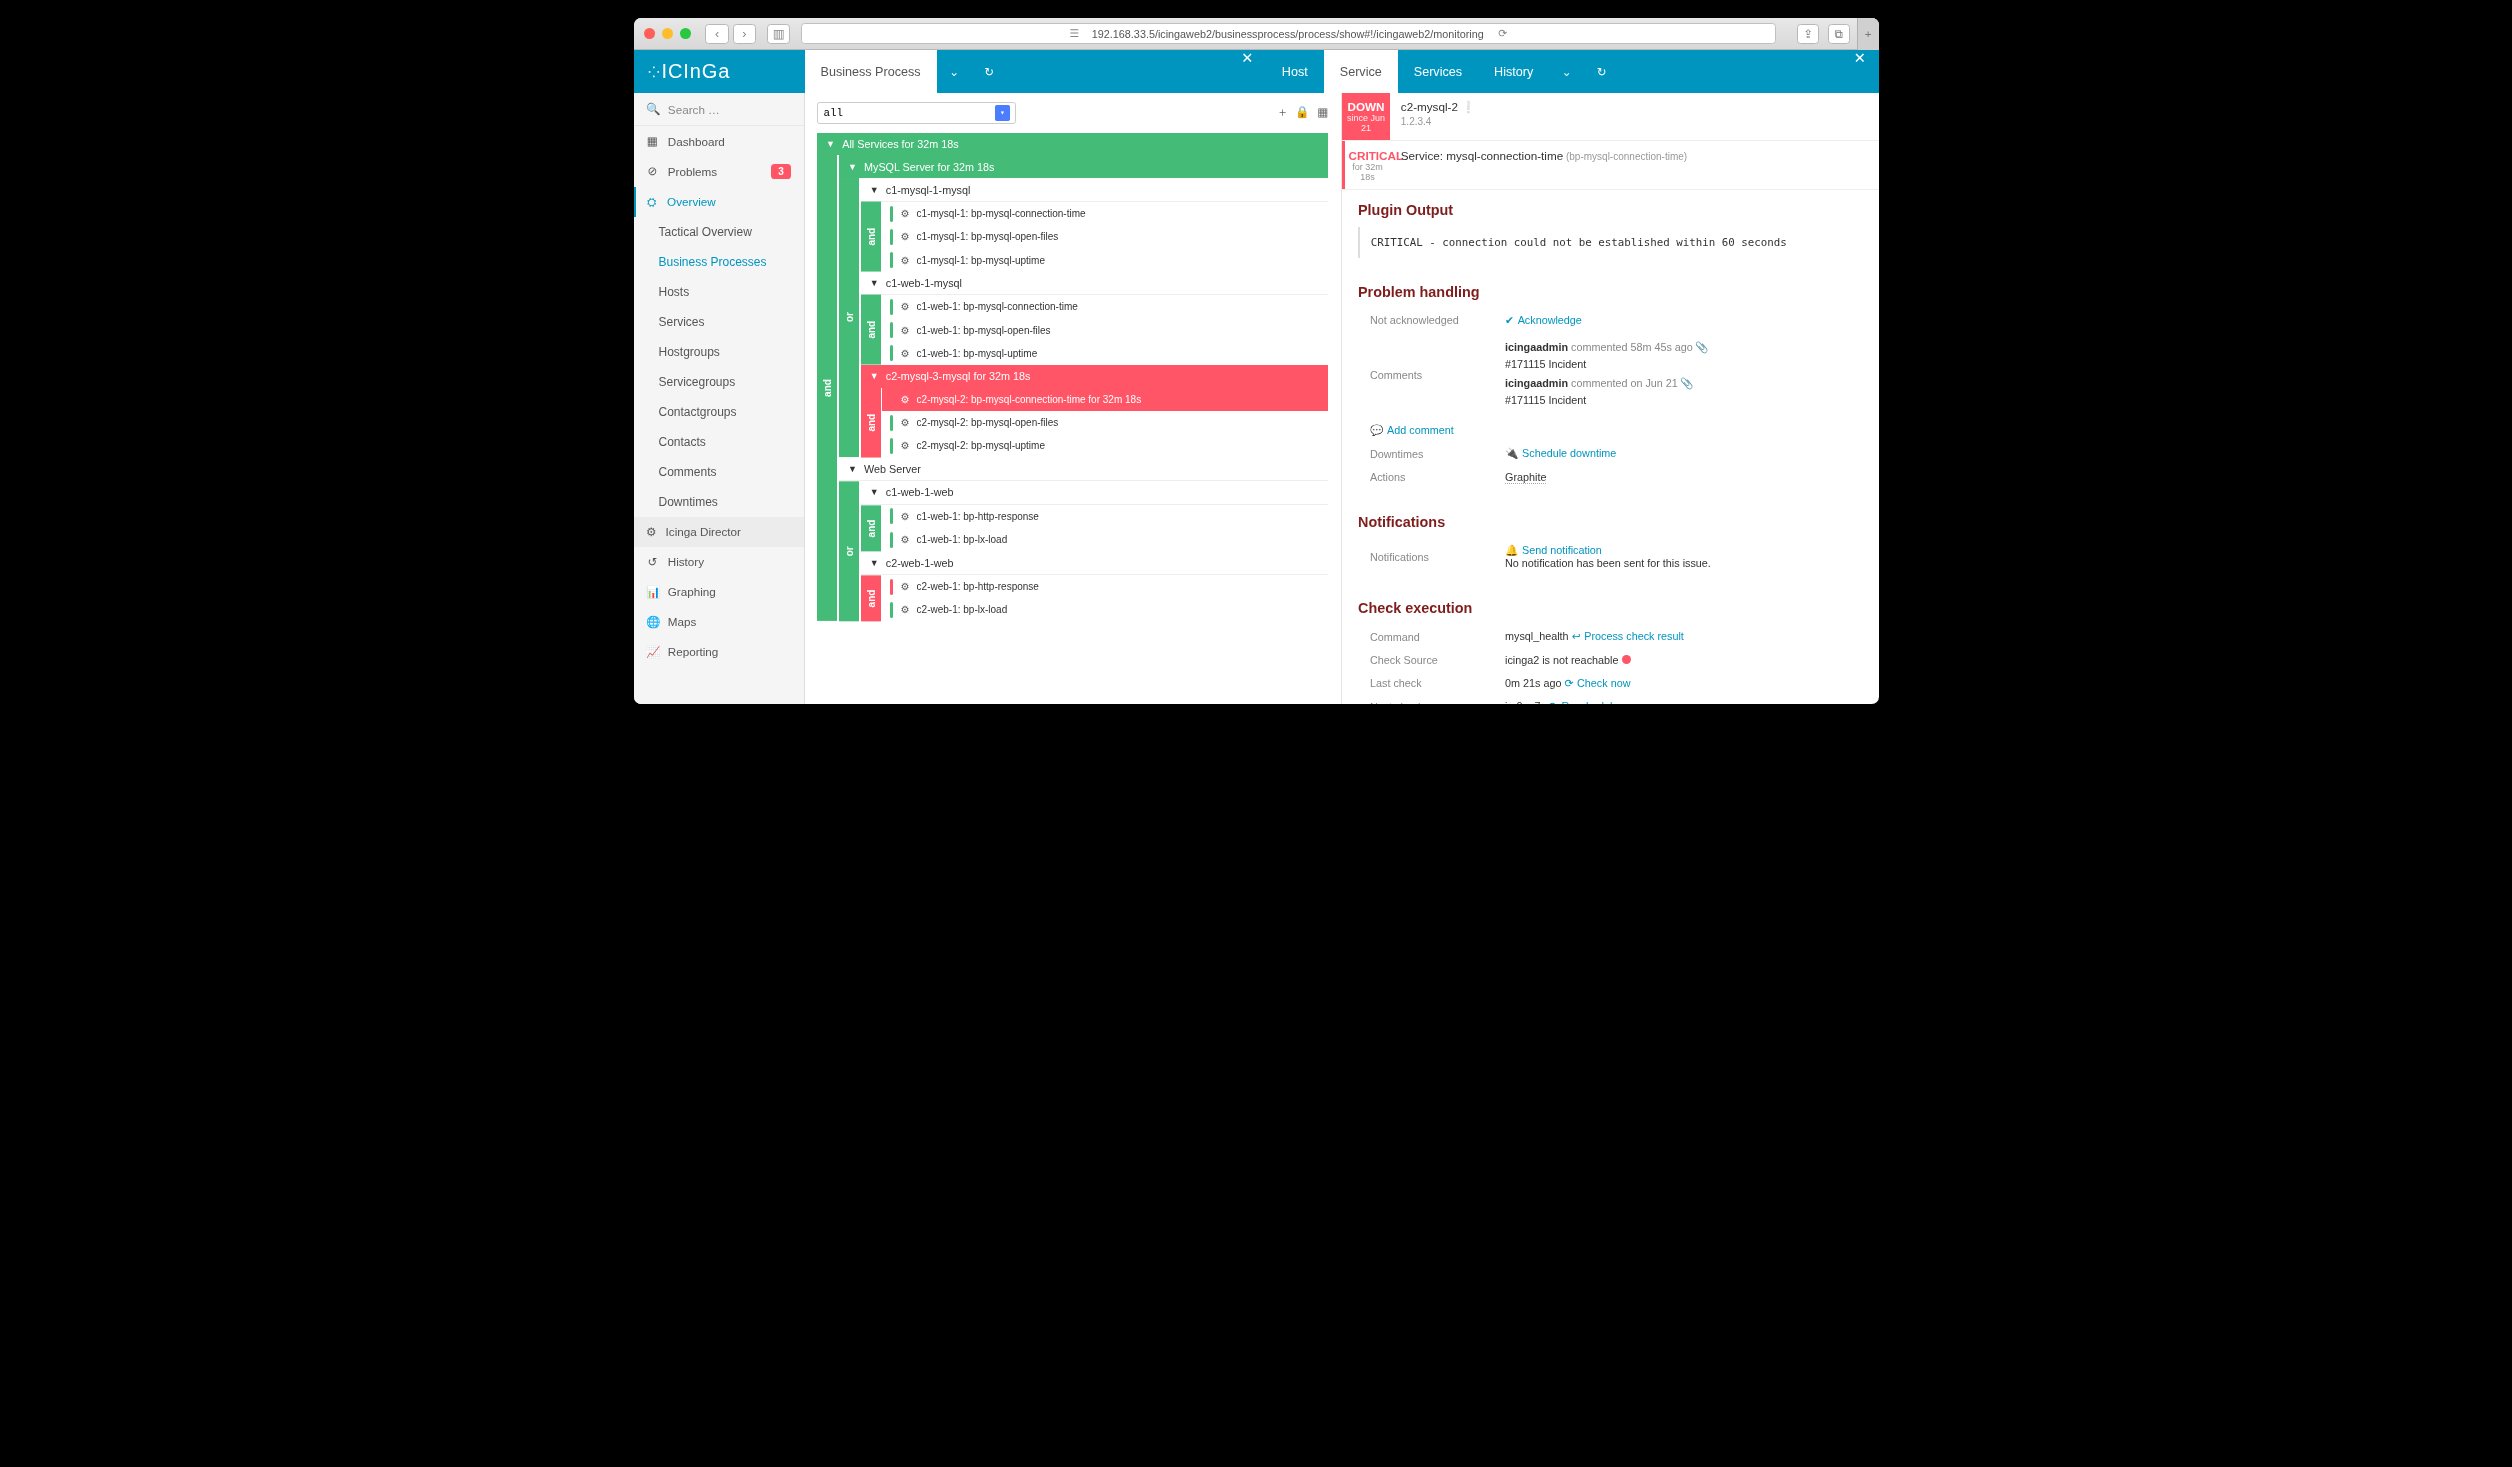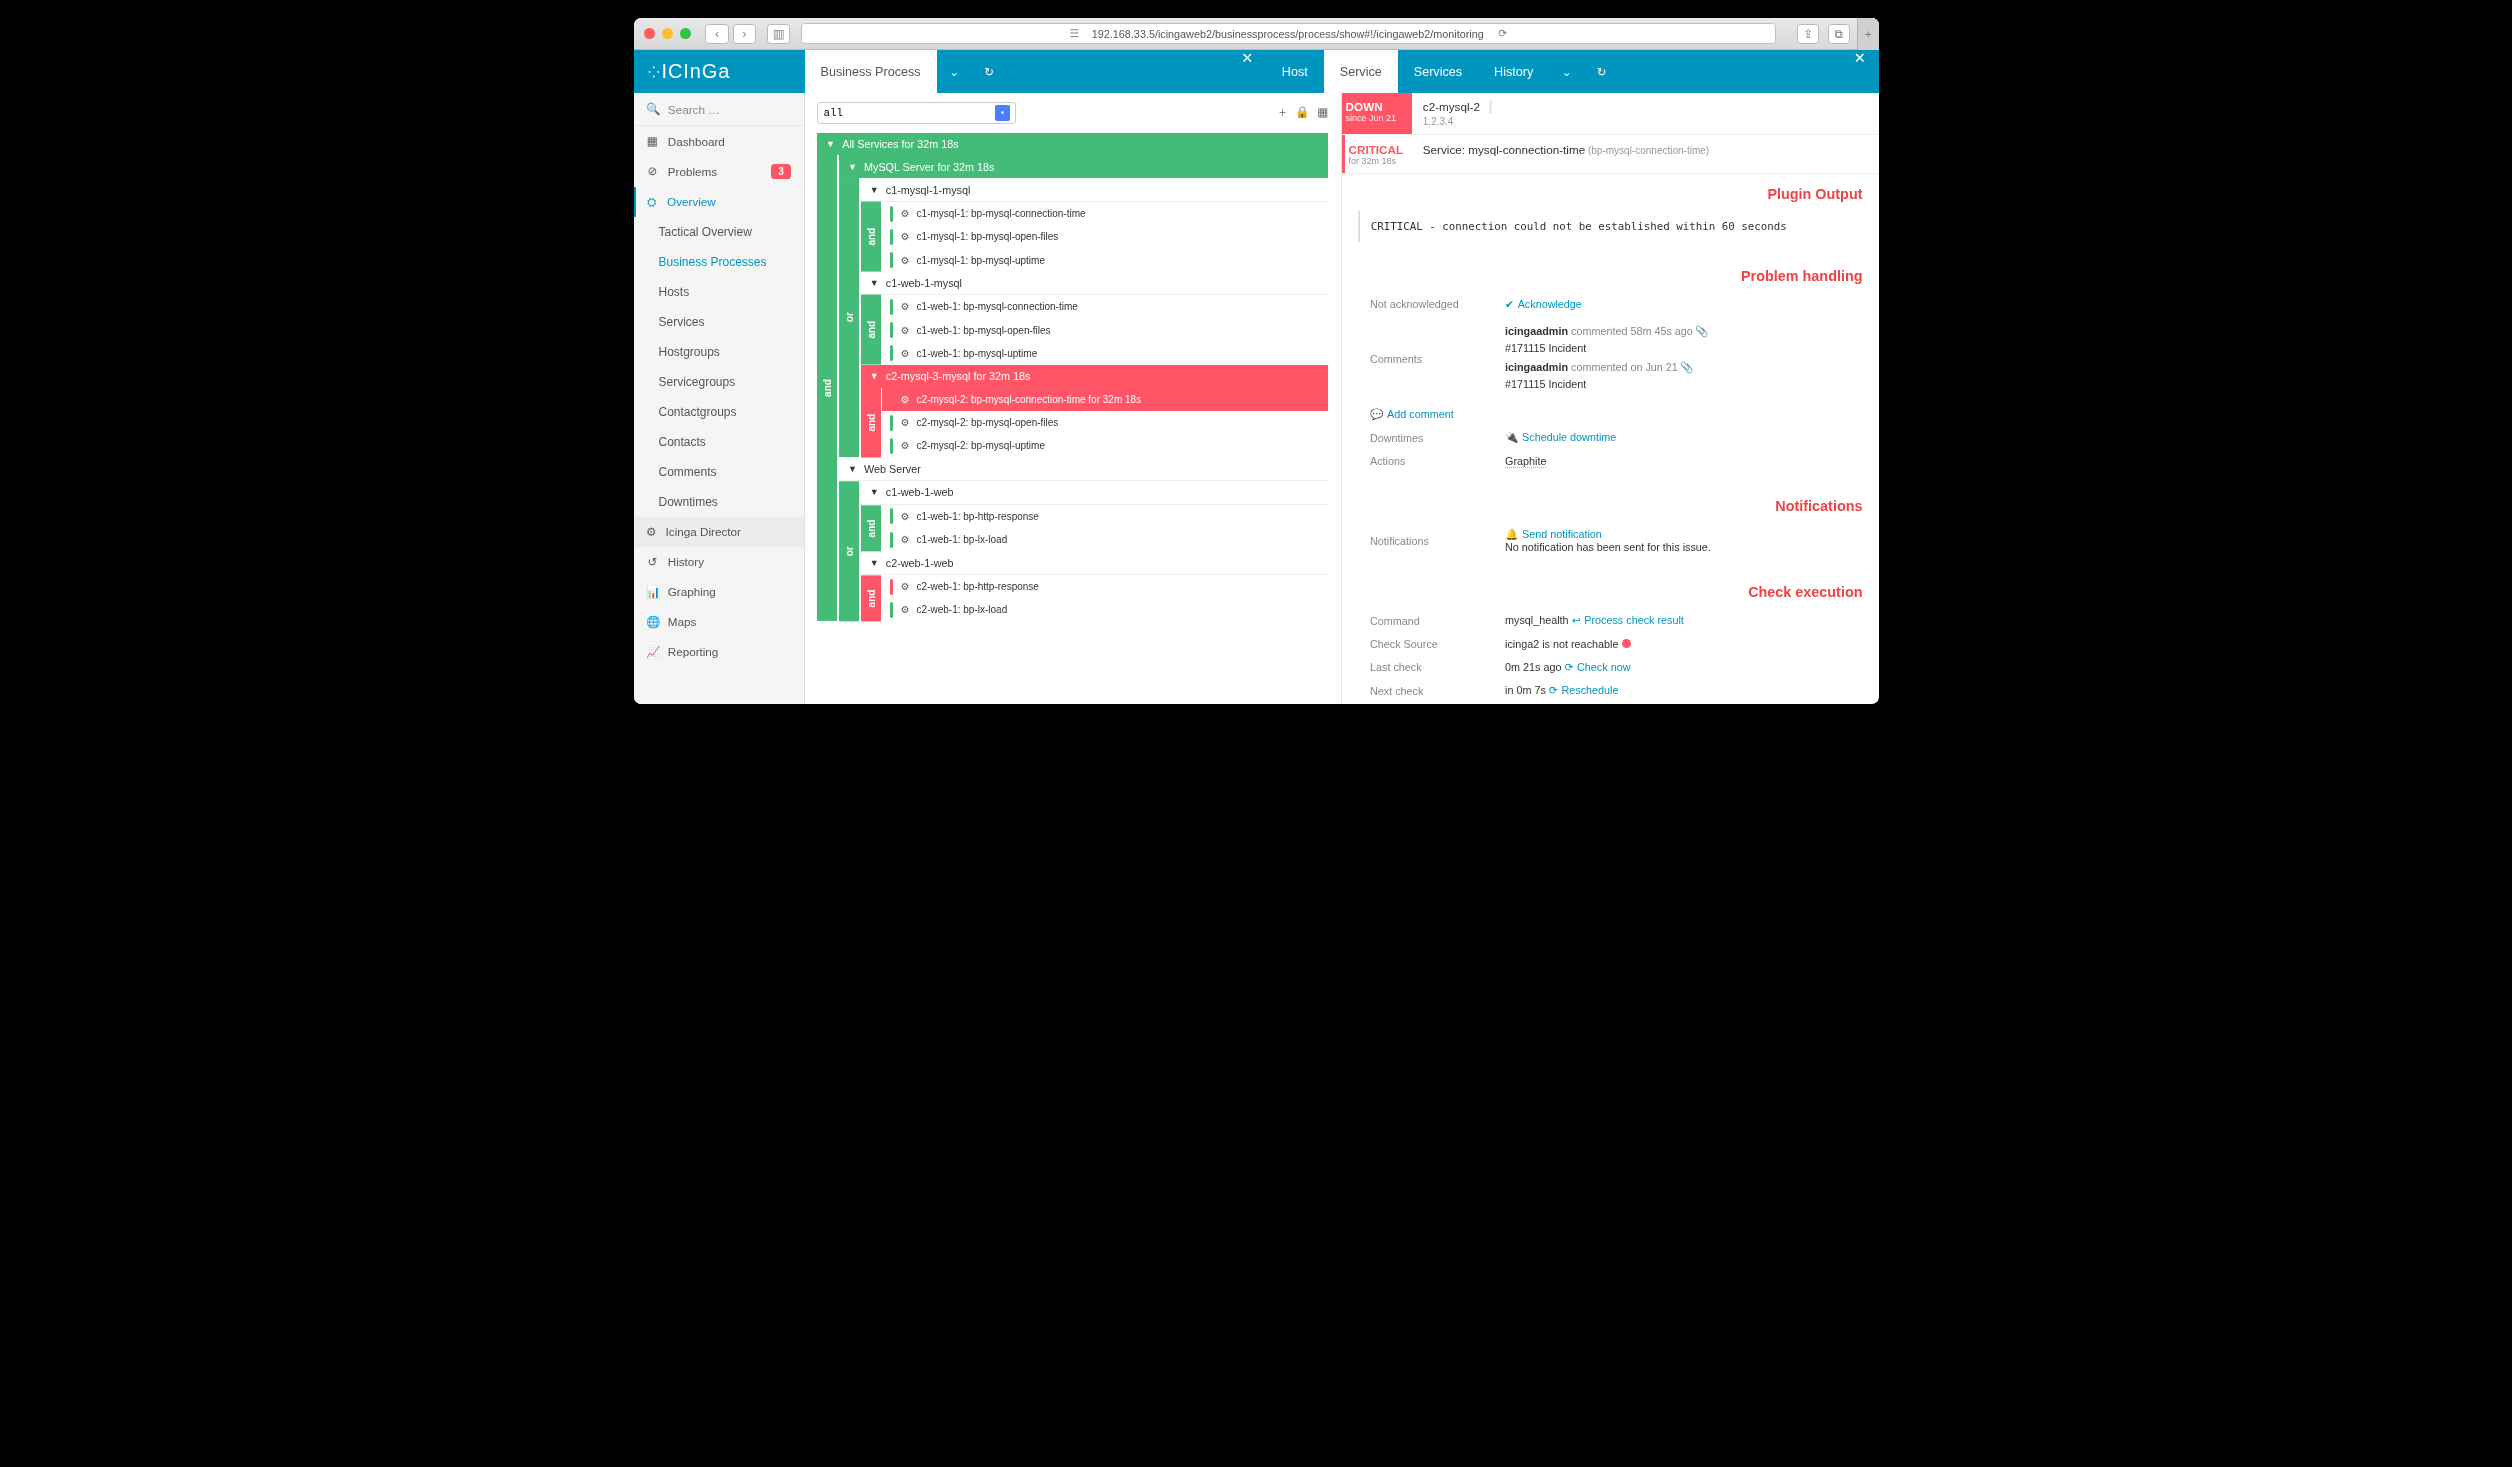--- a/index.html
+++ b/index.html
@@ -67,30 +67,30 @@
 .st-crit{background:#ff5566;}
 .gear{color:#555;font-size:10px;}
 .leaf-label{color:#333;font-size:10px;text-align:center;}
 .leaf.crit-row{background:#ff5566;color:#fff;}
 .leaf.crit-row .leaf-label{color:#fff;}
 .leaf.crit-row .gear{color:#fff;}
 
 
 .detail{padding:0;}
 .detail-header{display:flex;border-bottom:0.9px solid #eee;}
-.status-box{width:70px;text-align:left;padding:7.2px 3.6px;color:#fff;font-size:10px;}
+.status-box{width:48px;text-align:center;padding:7.2px 3.6px;color:#fff;font-size:10px;}
 .status-box.down{background:#ff5566;}
 .status-box.crit{background:#fff;color:#ff5566;border-left:3.6px solid #ff5566;}
 .status-box .big{font-size:11.7px;font-weight:bold;}
 .status-box .small{font-size:9px;opacity:.9;}
 .status-box.crit .small{color:#888;}
 .host-info{flex:1;padding:7.2px 10.8px;font-size:11.7px;color:#333;}
 .host-info .muted{color:#999;font-size:10px;}
 .section{padding:12.6px 16px;}
-.section h3{font-size:14.4px;color:#ef4444;font-weight:600;margin-bottom:9px;text-align:right;}
+.section h3{font-size:14.4px;color:#7f1d1d;font-weight:600;margin-bottom:9px;}
 .plugin-out{border-left:2.7px solid #ddd;padding:9px 10.8px;font-family:Menlo,monospace;font-size:10.8px;color:#333;}
 .kv-row{display:flex;padding:5.4px 0;font-size:10.8px;color:#666;align-items:center;margin-left:12px;}
 .kv-row .k{width:135px;color:#888;}
 .kv-row .v{flex:1;color:#333;}
 .link{color:#0095BF;cursor:pointer;}
 .link .li-icon{margin-right:3.6px;}
 .comment-box{margin-top:3.6px;font-size:10.8px;}
 .comment-meta{color:#888;}
 .comment-text{color:#333;padding:3.6px 0 7.2px 0;}
 .dot-red{display:inline-block;width:9px;height:9px;background:#ff5566;border-radius:50%;margin-left:3.6px;}

